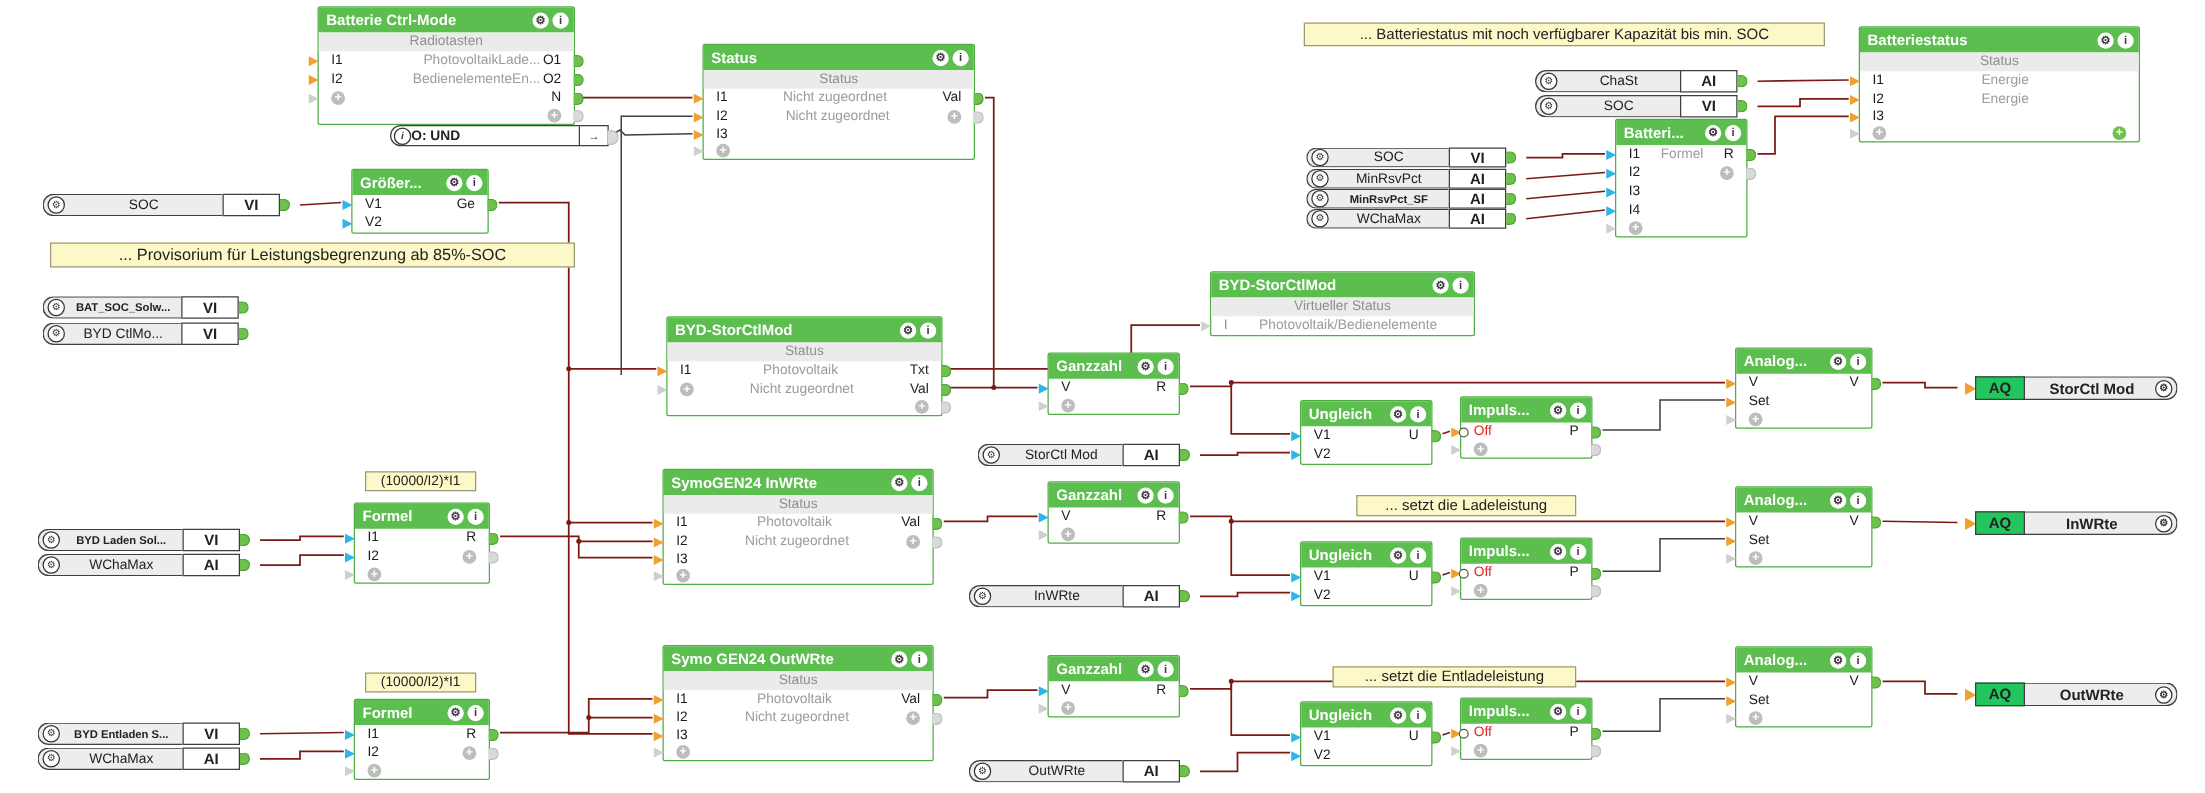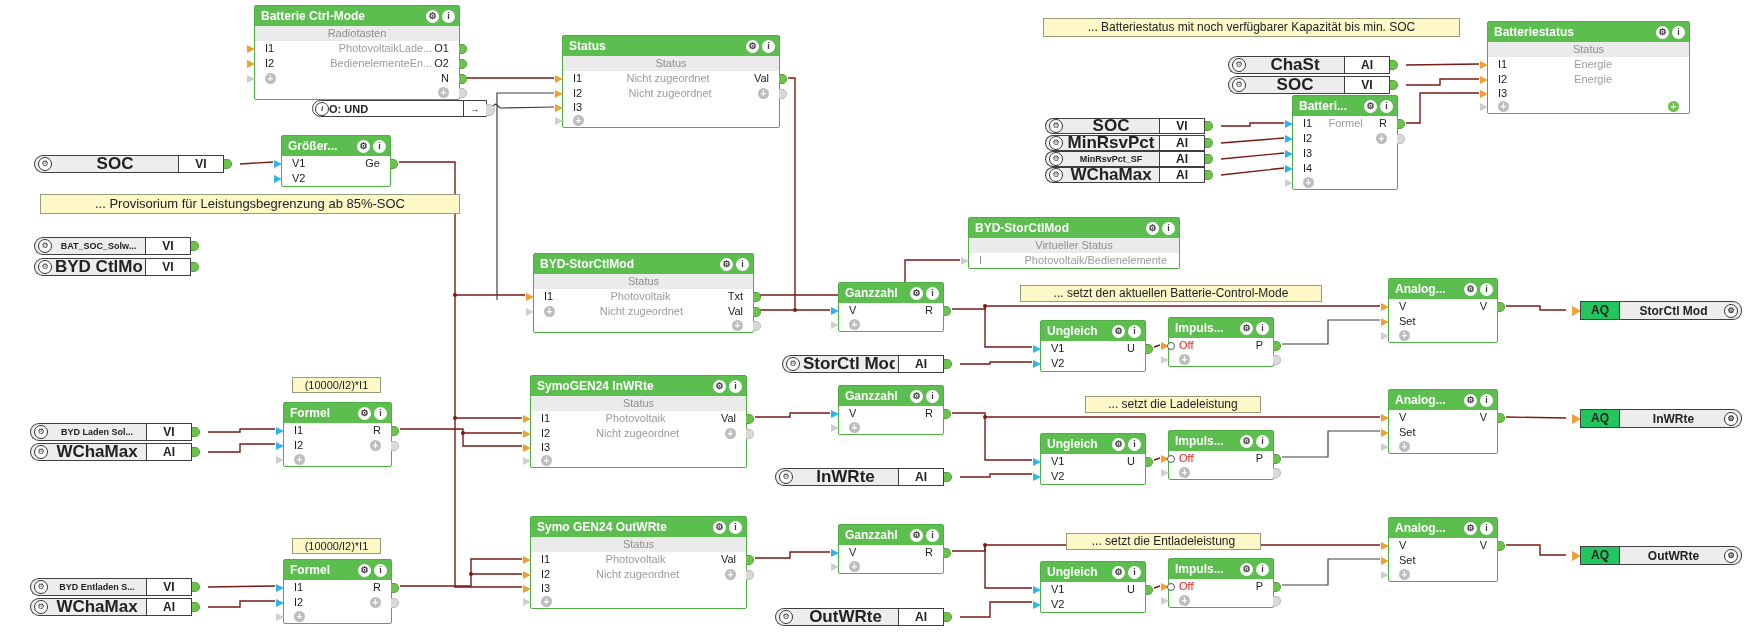--- a/index.html
+++ b/index.html
@@ -11,37 +11,37 @@
   .bhdr{height:20px;background:#5cbe4e;display:flex;align-items:center;gap:3px;padding:0 4px 0 6px}
   .ttl{flex:1;color:#fff;font-weight:bold;font-size:12px;white-space:nowrap;overflow:hidden}
   .cir{flex:none;width:13px;height:13px;border-radius:50%;background:#fff;color:#3a3a3a;font-size:9px;line-height:13px;text-align:center;font-weight:bold}
   .bsub{height:15px;background:#ebebeb;color:#8f8f8f;font-size:11px;line-height:15px;text-align:center;white-space:nowrap;overflow:hidden}
   .brow{position:relative;height:15px;display:flex;align-items:center;padding:0 10px;font-size:11px;color:#1c1c1c;line-height:15px}
   .brow.sm{height:13px}
   .pn{white-space:nowrap}
   .pn.gray{color:#8f8f8f}
   .off{color:#e8231f}
   .mid{flex:1;text-align:center;color:#9b9b9b;white-space:nowrap;overflow:hidden;padding:0 2px}
-  .mid.lft{text-align:right;padding-left:8px}
+  .mid.lft{text-align:center;padding-left:8px}
   .msplit{flex:1;display:flex;justify-content:flex-end;color:#9b9b9b;white-space:nowrap;overflow:hidden;padding:0 2px}
   .po{margin-left:auto;white-space:nowrap}
   .ci{position:absolute;left:-8px;top:50%;margin-top:-4px;width:0;height:0;border-top:4px solid transparent;border-bottom:4px solid transparent;border-left:8px solid #f0a030}
   .ci.bl{border-left-color:#2fb5e8}
   .ci.gy{border-left-color:#cfcfcf}
   .co{position:absolute;right:-8px;top:50%;margin-top:-5px;width:8px;height:10px;background:#6cc24a;border:1px solid #53a33b;border-left:none;border-radius:0 6px 6px 0;box-sizing:border-box}
   .co.gy{background:#d9d9d9;border-color:#bdbdbd}
   .plus{width:11px;height:11px;border-radius:50%;background:#bdbdbd;flex:none;position:relative}
   .plus::before{content:"+";position:absolute;left:0;top:0;width:11px;line-height:11px;text-align:center;color:#fff;font-weight:bold;font-size:10px}
   .plus.right{margin-left:auto}
   .plus.grn{background:#6cc24a}
   .neg{position:absolute;left:-2px;top:50%;margin-top:-4px;width:8px;height:8px;border-radius:50%;background:#fff;border:1px solid #555;box-sizing:border-box;z-index:3}
   
   .pill{position:absolute;z-index:2;display:flex;align-items:stretch;height:18px}
   .plft{flex:1;display:flex;align-items:center;gap:3px;background:#ededed;border:1px solid #3f3f3f;border-right:none;border-radius:9px 0 0 9px;padding:0 3px;min-width:0}
-  .plbl{flex:1;text-align:center;font-weight:bold;font-size:17px;color:#222;white-space:nowrap;overflow:hidden}
+  .plbl{flex:1;text-align:center;font-weight:normal;font-size:11px;color:#222;white-space:nowrap;overflow:hidden}
   .plbl.sm2{font-size:9px;font-weight:bold}
   .gearsm{flex:none;width:12px;height:12px;border-radius:50%;border:1px solid #333;background:#fff;color:#333;font-size:8px;line-height:11px;text-align:center}
   .ptyp{flex:none;width:46px;background:#fff;border:1px solid #3f3f3f;font-weight:bold;font-size:12px;color:#222;text-align:center;line-height:16px;box-sizing:border-box}
   .pco{flex:none;width:8px;height:10px;align-self:center;background:#6cc24a;border:1px solid #53a33b;border-left:none;border-radius:0 6px 6px 0;box-sizing:border-box}
   
   .aqp{position:absolute;z-index:2;display:flex;align-items:stretch;height:19px;font-size:12px;font-weight:bold;color:#222}
   .aqin{width:0;height:0;align-self:center;border-top:5px solid transparent;border-bottom:5px solid transparent;border-left:9px solid #f0a030;margin-right:-1px}
   .aqcell{width:40px;background:#22c55e;border:1px solid #3f3f3f;text-align:center;line-height:17px;box-sizing:border-box}
   .aqlbl{flex:1;display:flex;align-items:center;background:#ededed;border:1px solid #3f3f3f;border-left:none;border-radius:0 9px 9px 0;padding:0 3px;min-width:0}
   .aqtext{flex:1;text-align:center;white-space:nowrap;overflow:hidden}
@@ -117,21 +117,20 @@
         <circle cx="985" cy="545" r="2"></circle>
     <circle cx="455" cy="295" r="2"></circle>
         <circle cx="455" cy="418" r="2"></circle>
     <circle cx="463" cy="433" r="2"></circle>
         <circle cx="471" cy="574" r="2"></circle>
   </g>
 </svg>
 
 <div class="note" style="left:1043px;top:18px;width:417px;height:19px">... Batteriestatus mit noch verfügbarer Kapazität bis min. SOC</div>
 <div class="note" style="left:40px;top:194px;width:420px;height:20px;line-height:18px;font-size:13px">... Provisorium für Leistungsbegrenzung ab 85%-SOC</div>
-<div class="note" style="left:1020px;top:285px;width:302px;height:17px;line-height:15px">... setzt den aktuellen Batterie-Control-Mode</div>
 <div class="note" style="left:1085px;top:396px;width:176px;height:17px;line-height:15px">... setzt die Ladeleistung</div>
 <div class="note" style="left:1066px;top:533px;width:195px;height:17px;line-height:15px">... setzt die Entladeleistung</div>
 <div class="note f" style="left:292px;top:377px;width:89px;height:16px">(10000/I2)*I1</div>
 <div class="note f" style="left:292px;top:538px;width:89px;height:16px">(10000/I2)*I1</div>
 
 <div class="block" style="left:254px;top:5px;width:206px">
   <div class="bhdr">
     <span class="ttl">Batterie Ctrl-Mode</span>
     <span class="cir">⚙</span>
     <span class="cir">i</span>
@@ -261,21 +260,21 @@
     <span class="cir">i</span>
   </div>
   <div class="bsub">Virtueller Status</div>
   <div class="brow">
     <span class="ci gy"></span>
     <span class="pn gray">I</span>
     <span class="mid lft">Photovoltaik/Bedienelemente</span>
   </div>
 </div>
 
-<div class="block" style="left:1487px;top:21px;width:203px">
+<div class="block" style="left:1487px;top:21px;width:225px">
   <div class="bhdr">
     <span class="ttl">Batteriestatus</span>
     <span class="cir">⚙</span>
     <span class="cir">i</span>
   </div>
   <div class="bsub">Status</div>
   <div class="brow">
     <span class="ci"></span>
     <span class="pn">I1</span>
     <span class="mid">Energie</span>

